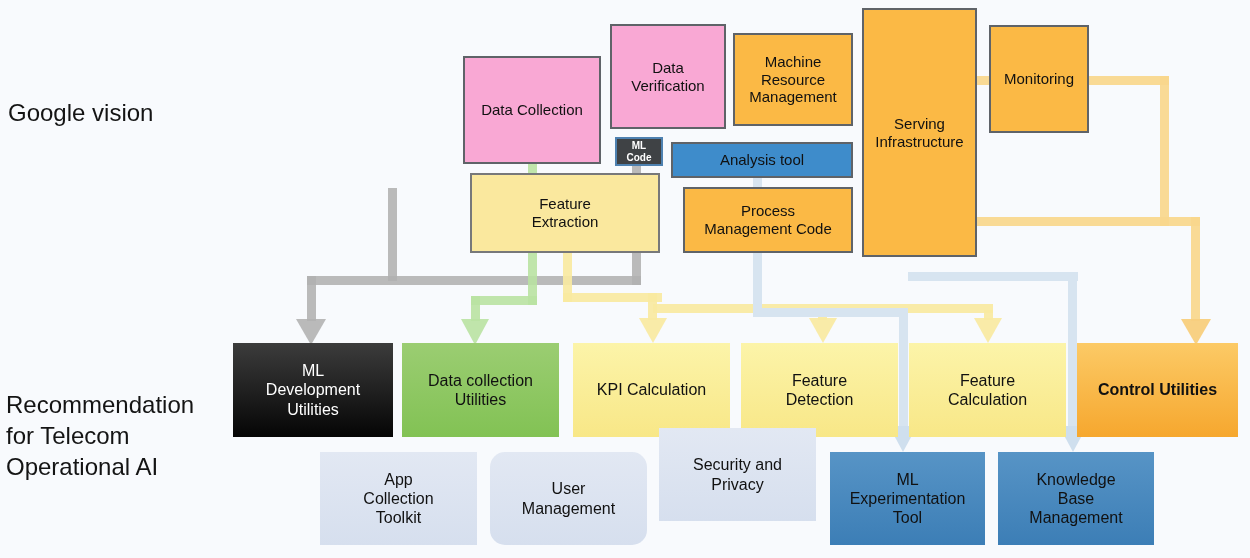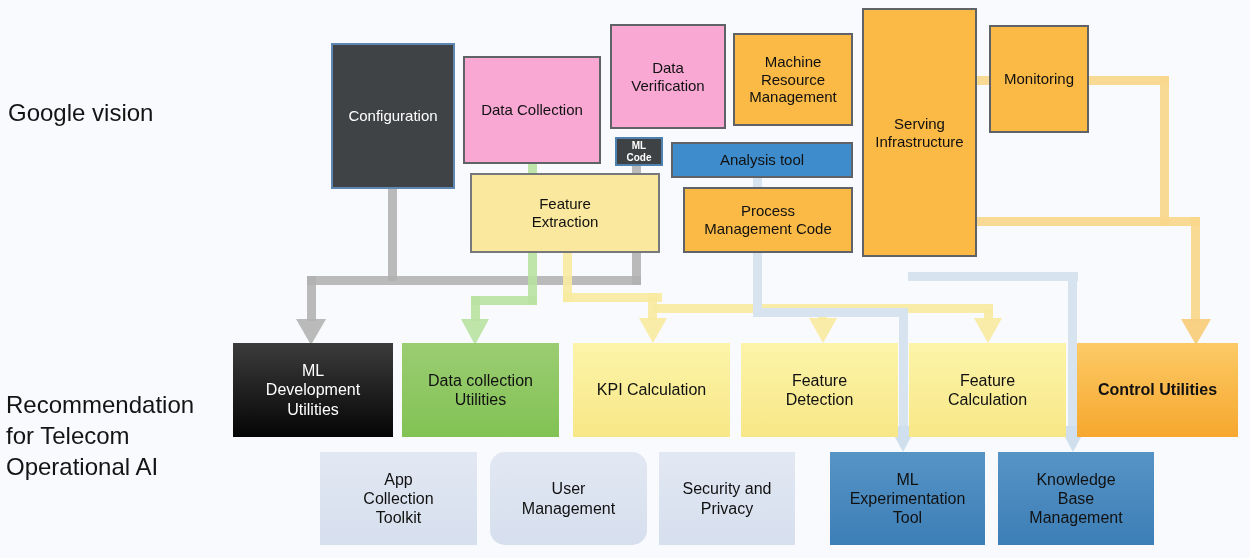--- a/index.html
+++ b/index.html
@@ -85,23 +85,20 @@
   <div class="arr a-oyellow" style="left:1181px;top:319px;"></div>
 
   <div class="seg c-lblue" style="left:753px;top:178px;width:9px;height:139px;"></div>
   <div class="seg c-lblue" style="left:753px;top:308px;width:155px;height:9px;"></div>
   <div class="seg c-lblue" style="left:899px;top:308px;width:9px;height:119px;"></div>
   <div class="arr a-lblue" style="left:889px;top:426px;border-left-width:14px;border-right-width:14px;"></div>
   <div class="seg c-lblue" style="left:908px;top:272px;width:170px;height:9px;"></div>
   <div class="seg c-lblue" style="left:1068px;top:272px;width:9px;height:155px;"></div>
   <div class="arr a-lblue" style="left:1059px;top:426px;border-left-width:14px;border-right-width:14px;"></div>
 
-  <div class="box top dark" style="left:331px;top:43px;width:124px;height:146px;">
-    <span class="lbl">Configuration</span>
-    </div>
   <div class="box top green" style="left:463px;top:56px;width:138px;height:108px;">
     <span class="lbl">Data Collection</span>
     </div>
   <div class="box top green" style="left:610px;top:24px;width:116px;height:105px;">
     <span class="lbl">Data
 Verification</span>
     </div>
   <div class="box top mlcode" style="left:615px;top:137px;width:48px;height:29px;">
     <span class="lbl">ML
 Code</span>
@@ -156,21 +153,21 @@
 
   <div class="box r r-light" style="left:320px;top:452px;width:157px;height:93px;">
     <span class="lbl">App
 Collection
 Toolkit</span>
     </div>
   <div class="box r r-light" style="left:490px;top:452px;width:157px;height:93px;border-radius:15px;">
     <span class="lbl">User
 Management</span>
     </div>
-  <div class="box r r-light" style="left:659px;top:452px;width:136px;height:93px;">
+  <div class="box r r-light" style="left:659px;top:428px;width:157px;height:93px;">
     <span class="lbl">Security and
 Privacy</span>
     </div>
   <div class="box r r-blue" style="left:830px;top:452px;width:155px;height:93px;">
     <span class="lbl">ML
 Experimentation
 Tool</span>
     </div>
   <div class="box r r-blue" style="left:998px;top:452px;width:156px;height:93px;">
     <span class="lbl">Knowledge

